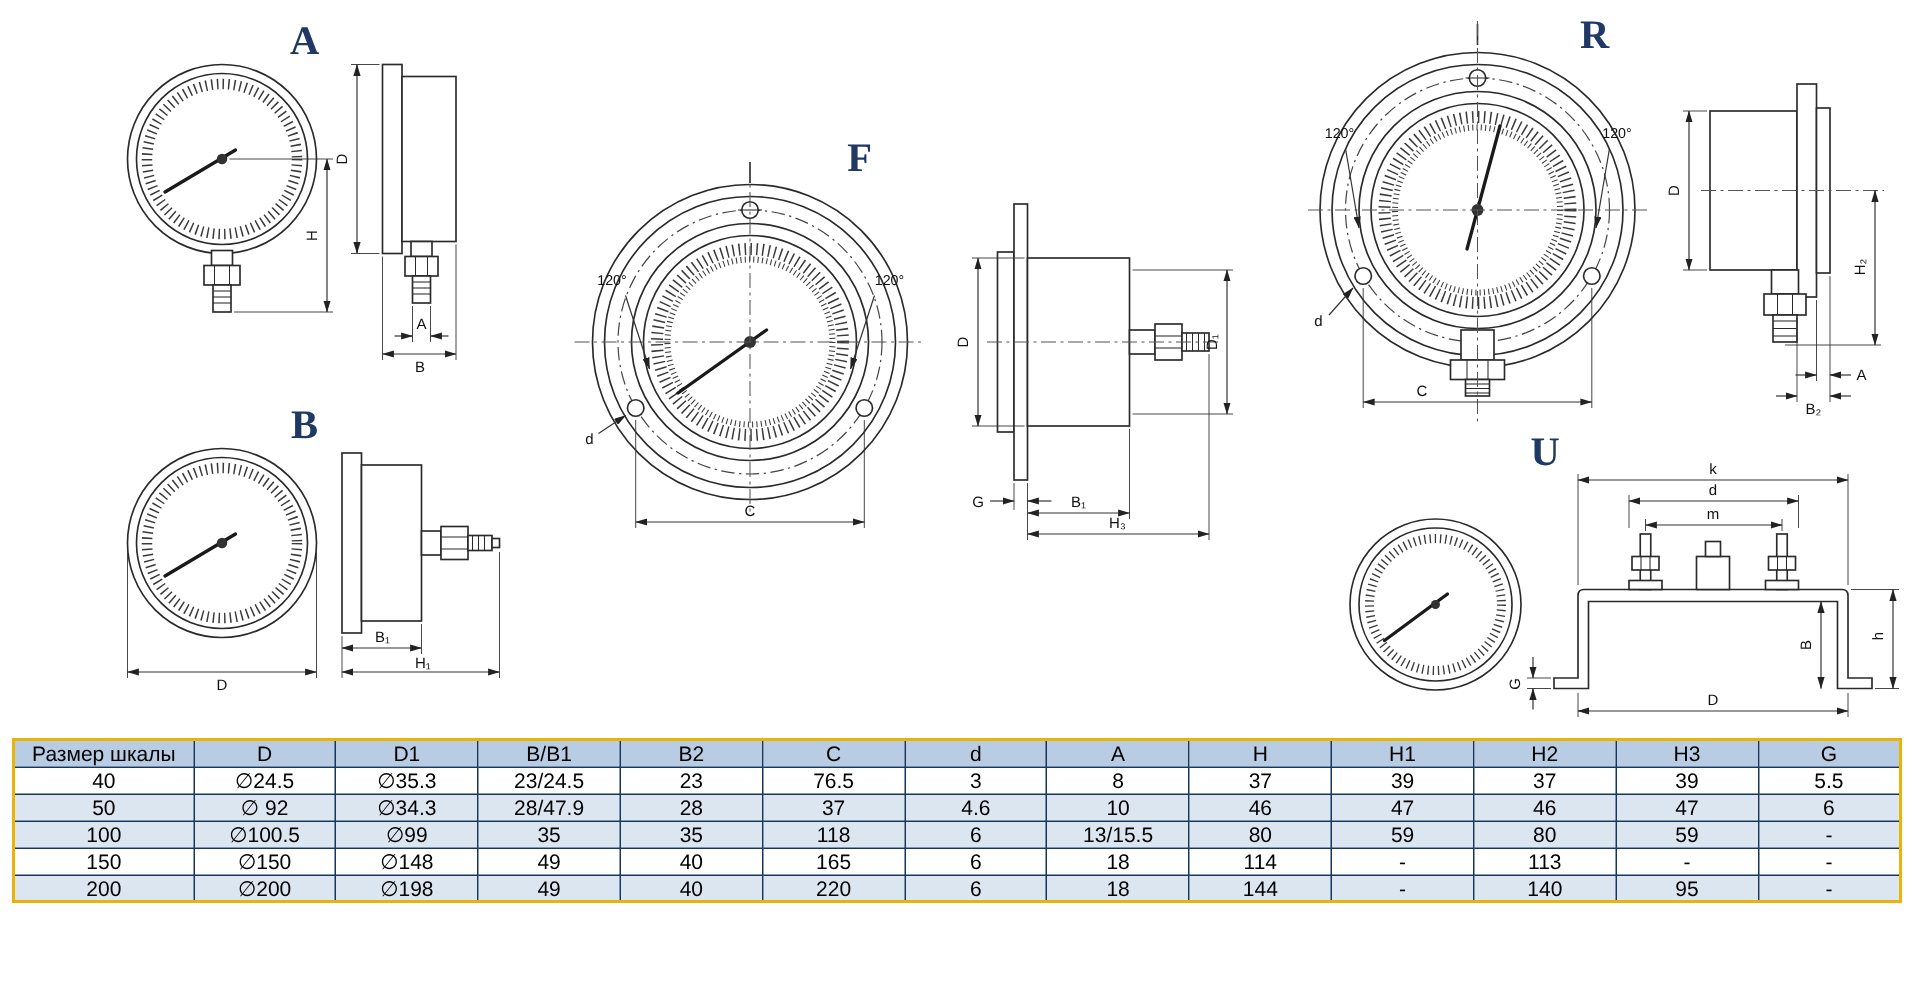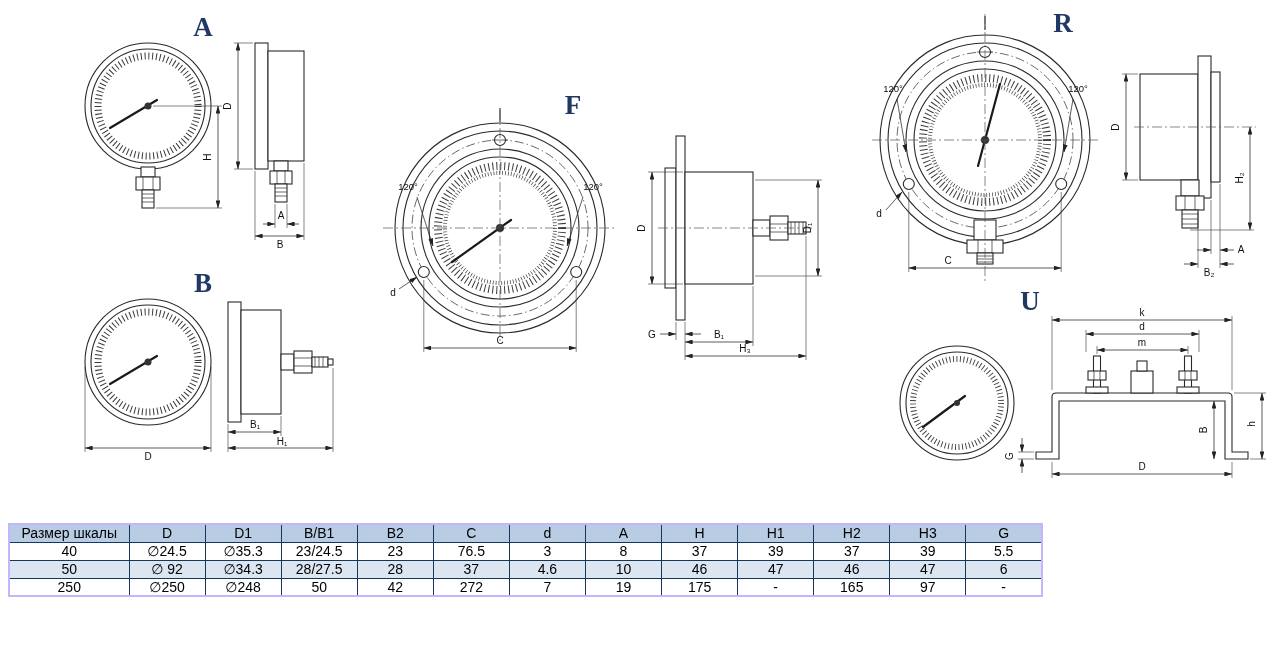--- a/index.html
+++ b/index.html
@@ -12,21 +12,21 @@
   .ticks{fill:none;stroke:#3a3a3a}
   .needle{stroke:#1a1a1a;stroke-width:2.2;stroke-linecap:round}
   .thin{stroke:#2a2a2a;stroke-width:0.7}
   .dim{stroke:#333;stroke-width:0.8;fill:none}
   .ext{stroke:#333;stroke-width:0.6}
   .cl{stroke:#555;stroke-width:0.7;fill:none;stroke-dasharray:10 3 2 3}
   .bolt{stroke:#444;stroke-width:0.8;fill:none;stroke-dasharray:9 3 1.5 3}
   .lbl{font-size:10px;fill:#111}
   .lbl-s{font-size:9.5px;fill:#111}
   .letter{font-family:"Liberation Serif",serif;font-size:27px;font-weight:bold;fill:#1f3864}
-  table.dims{position:absolute;left:8px;top:523px;width:1035px;border-collapse:collapse;table-layout:fixed;font-size:14px;color:#000;border:2px solid #c4b5fd}
+  table.dims{position:absolute;left:8px;top:492px;width:1260px;border-collapse:collapse;table-layout:fixed;font-size:14px;color:#000;border:2px solid #eab308}
   .dims th,.dims td{border:1px solid #17365d;text-align:center;vertical-align:middle;height:18px;padding:0 2px;line-height:1.15;white-space:nowrap;overflow:hidden}
   .dims thead th{background:#b8cce4;font-weight:normal}
   .dims tr.alt td{background:#dce6f1}
   .dims col.c0{width:120px}
 </style>
 </head>
 <body>
 
 <div class="page">
 
@@ -371,42 +371,72 @@
           <td>37</td>
           <td>39</td>
           <td>37</td>
           <td>39</td>
           <td>5.5</td>
         </tr>
         <tr class="alt">
           <td>50</td>
           <td>∅ 92</td>
           <td>∅34.3</td>
-          <td>28/27.5</td>
+          <td>28/47.9</td>
           <td>28</td>
           <td>37</td>
           <td>4.6</td>
           <td>10</td>
           <td>46</td>
           <td>47</td>
           <td>46</td>
           <td>47</td>
           <td>6</td>
         </tr>
+        <tr class="alt">
+          <td>100</td>
+          <td>∅100.5</td>
+          <td>∅99</td>
+          <td>35</td>
+          <td>35</td>
+          <td>118</td>
+          <td>6</td>
+          <td>13/15.5</td>
+          <td>80</td>
+          <td>59</td>
+          <td>80</td>
+          <td>59</td>
+          <td>-</td>
+        </tr>
         <tr>
-          <td>250</td>
-          <td>∅250</td>
-          <td>∅248</td>
-          <td>50</td>
-          <td>42</td>
-          <td>272</td>
-          <td>7</td>
-          <td>19</td>
-          <td>175</td>
-          <td>-</td>
+          <td>150</td>
+          <td>∅150</td>
+          <td>∅148</td>
+          <td>49</td>
+          <td>40</td>
           <td>165</td>
-          <td>97</td>
+          <td>6</td>
+          <td>18</td>
+          <td>114</td>
+          <td>-</td>
+          <td>113</td>
+          <td>-</td>
+          <td>-</td>
+        </tr>
+        <tr class="alt">
+          <td>200</td>
+          <td>∅200</td>
+          <td>∅198</td>
+          <td>49</td>
+          <td>40</td>
+          <td>220</td>
+          <td>6</td>
+          <td>18</td>
+          <td>144</td>
+          <td>-</td>
+          <td>140</td>
+          <td>95</td>
           <td>-</td>
         </tr>
       </tbody>
 </table>
 
 </div>
 
 </body></html>

